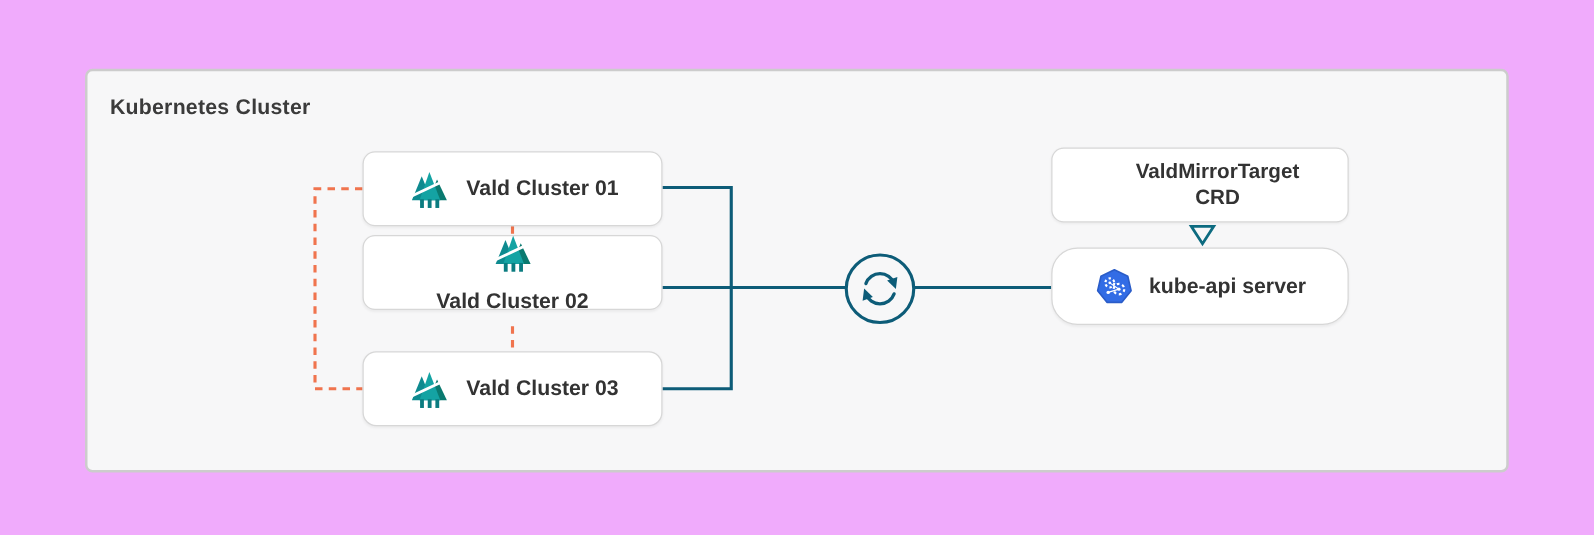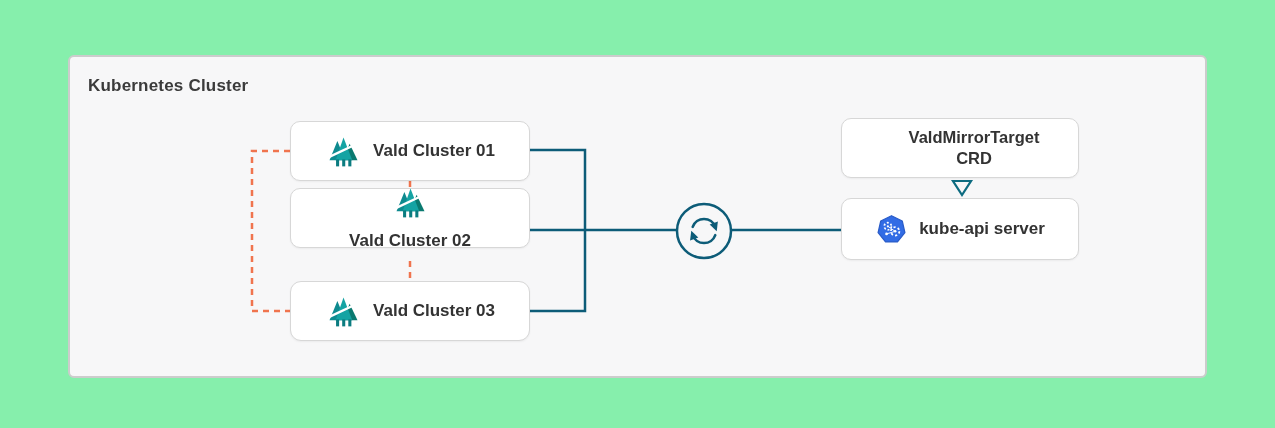--- a/index.html
+++ b/index.html
@@ -4,21 +4,21 @@
 <style>
   html, body { margin: 0; padding: 0; }
   body {
     font-family: "Liberation Sans", "DejaVu Sans", sans-serif;
     background: #f7f7f8;
   }
   .stage {
     position: relative;
     width: 1275px;
     height: 428px;
-    background: #86efac;
+    background: #f0abfc;
     overflow: hidden;
   }
   .cluster-frame {
     position: absolute;
     left: 68px; top: 55px;
     width: 1139px; height: 323px;
     border: 2px solid #cccccc;
     border-radius: 6px;
     box-sizing: border-box;
     background: #f7f7f8;
@@ -67,20 +67,21 @@
     left: 841px; top: 118px;
     width: 238px; height: 60px;
     flex-direction: column;
     line-height: 1.3;
   }
   .crd-node .node-label { display: block; text-align: center; font-size: 16.5px; margin-left: 28px; }
   .kube-node {
     left: 841px; top: 198px;
     width: 238px; height: 62px;
     gap: 11px;
+    border-radius: 21px;
   }
   .icon-box { display: inline-flex; align-items: center; justify-content: center; }
 </style>
 </head>
 <body>
 
 <div class="stage">
 
   <div class="cluster-frame"></div>
   <div class="cluster-title">Kubernetes Cluster</div>

